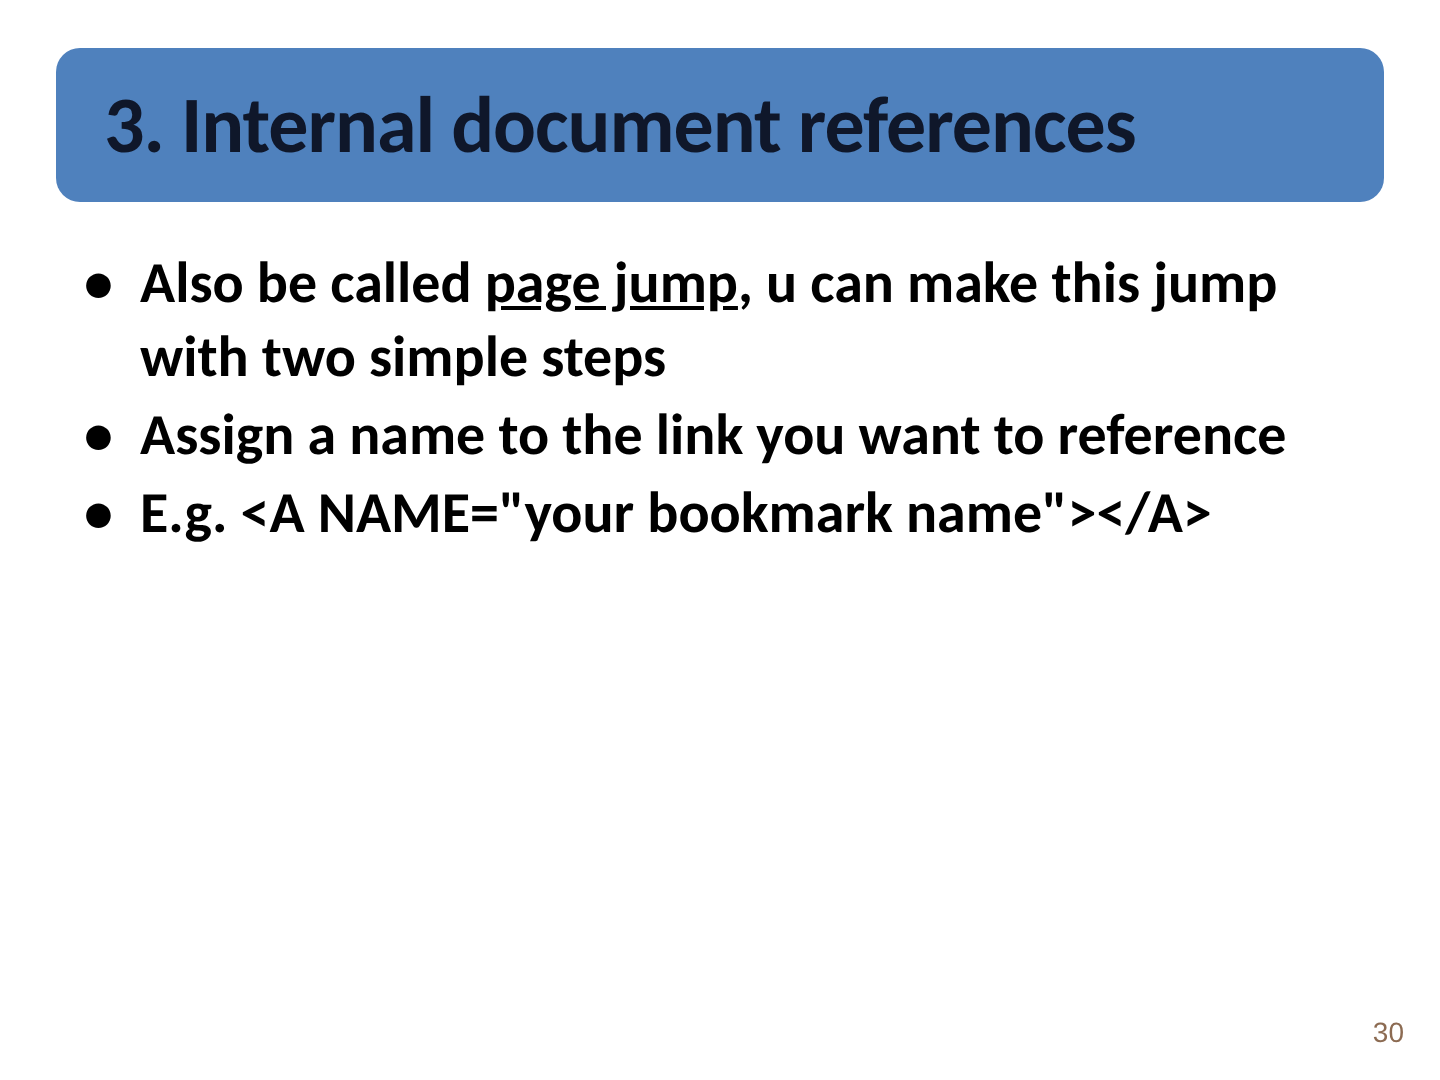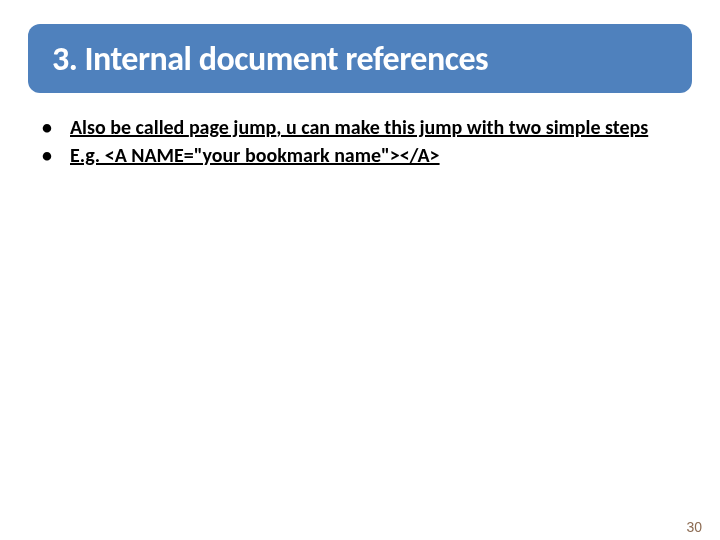--- a/index.html
+++ b/index.html
@@ -13,32 +13,31 @@
   }
   .title-box {
     background: #4f81bd;
     border-radius: 12px;
     margin: 24px 28px 0 28px;
     padding: 14px 20px 14px 24px;
     display: flex;
     align-items: center;
   }
   .title-box .title-text {
-    color: #ffffff;
-    font-size: 34px;
+    color: #0f172a;
+    font-size: 40px;
     font-weight: 700;
     letter-spacing: -0.5px;
   }
   .content {
     margin: 22px 42px 0 42px;
     color: #000000;
-    font-size: 20px;
+    font-size: 29px;
     font-weight: 700;
     line-height: 1.28;
-    text-decoration: underline;
   }
   .content ul {
     list-style: none;
   }
   .content li {
     position: relative;
     padding-left: 28px;
     margin-bottom: 2px;
   }
   .content li::before {
@@ -46,38 +45,41 @@
     position: absolute;
     left: 0;
     top: 0;
     color: #000;
     font-weight: 700;
   }
   .underline { text-decoration: underline; }
   .page-number {
     position: absolute;
     right: 18px;
-    bottom: 5px;
+    bottom: 16px;
     font-size: 14px;
     color: #8c6b52;
     font-family: Arial, sans-serif;
     text-align: right;
   }
 </style>
 </head>
 <body>
 
 <div class="title-box">
   <span class="title-text">3. Internal document references</span>
 </div>
 
 <div class="content">
   <ul>
     <li>
       <span>Also be called </span><span class="underline">page jump</span><span>, u can make this jump with two simple steps</span>
     </li>
     <li>
+      <span>Assign a name to the link you want to reference</span>
+    </li>
+    <li>
       <span>E.g. &lt;A NAME="your bookmark name"&gt;&lt;/A&gt;</span>
     </li>
   </ul>
 </div>
 
 <div class="page-number">30</div>
 
 </body></html>

